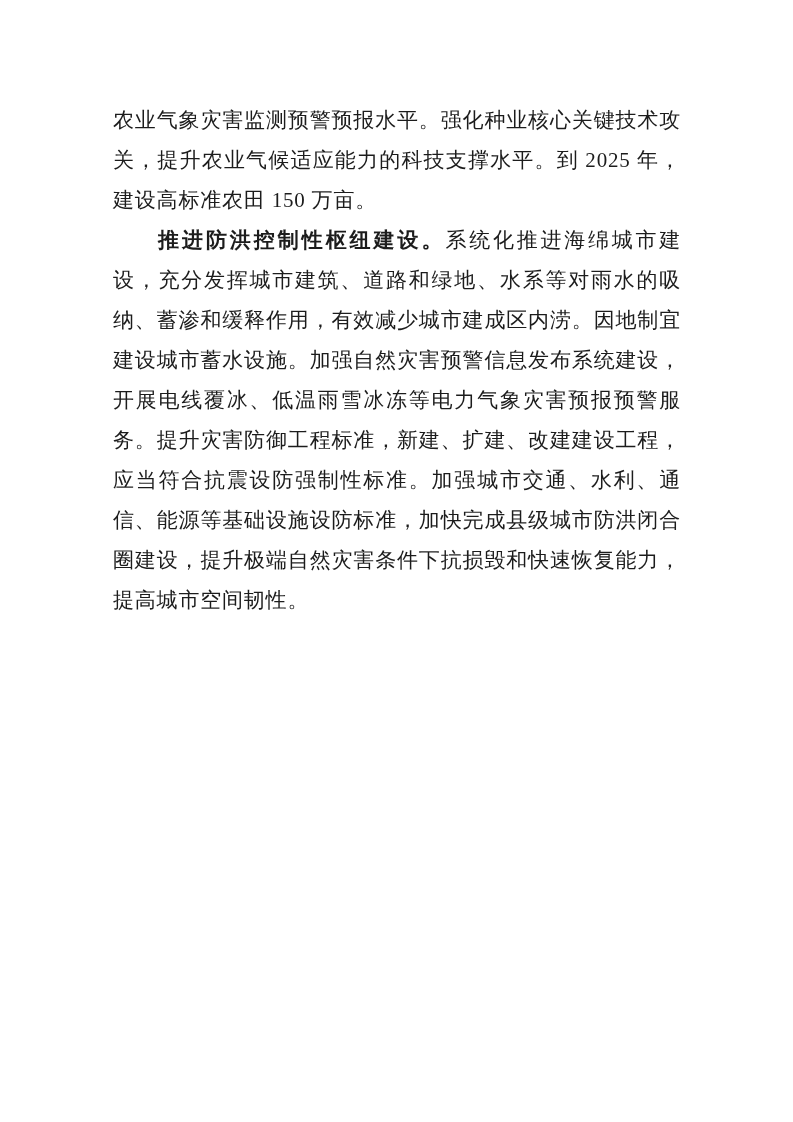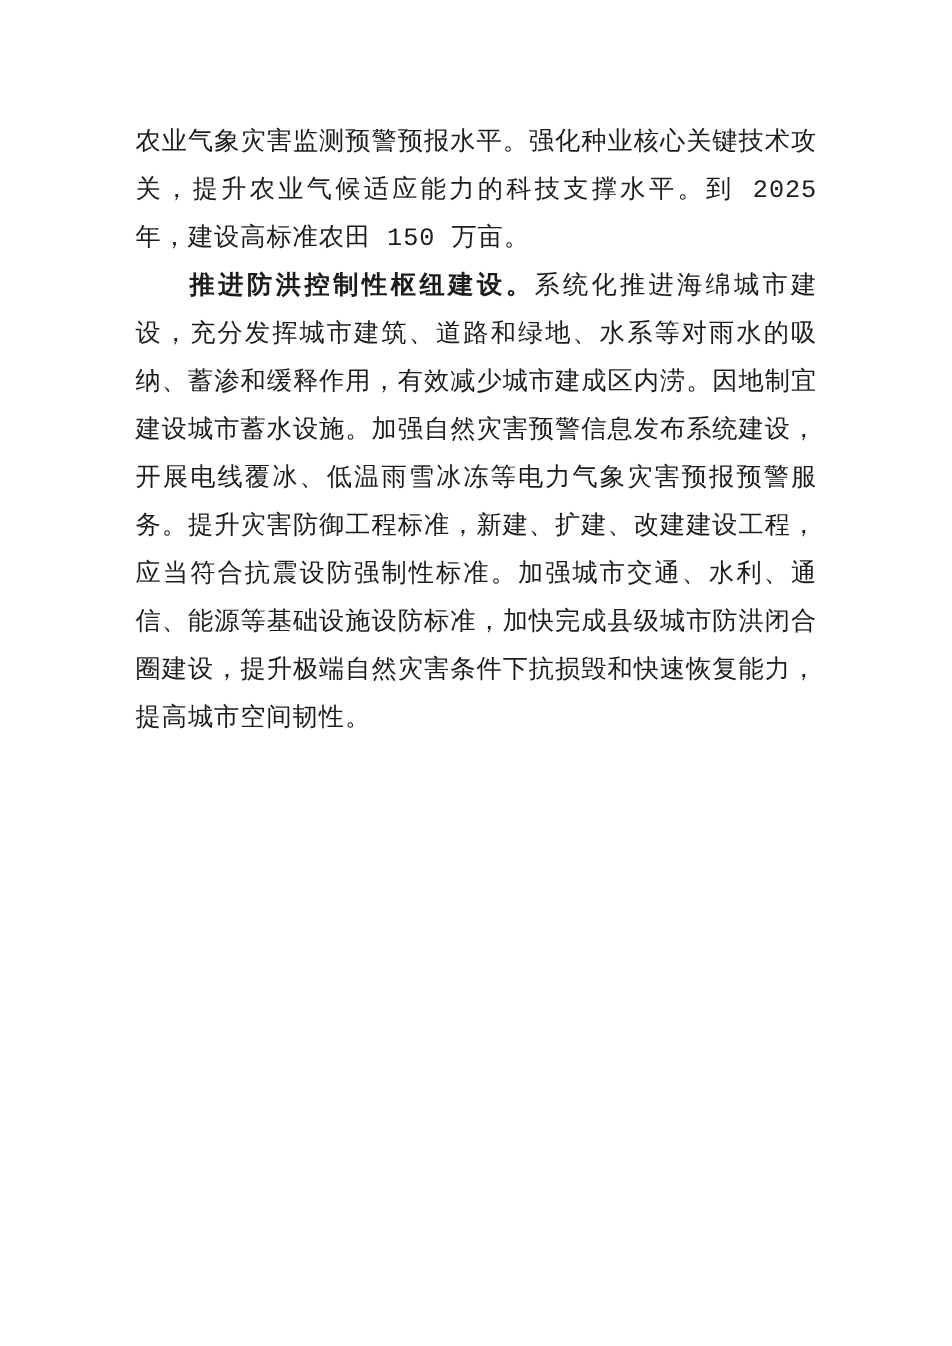--- a/index.html
+++ b/index.html
@@ -6,21 +6,21 @@
     margin: 0;
     padding: 0;
     background: #ffffff;
   }
   .page {
     position: relative;
     width: 793px;
     height: 816px;
     background: #ffffff;
     overflow: hidden;
-    font-family: Liberation Mono, monospace;
+    font-family: Liberation Serif, serif;
     color: #1c1c1c;
   }
   .body-text {
     position: absolute;
     left: 113px;
     top: 100px;
     width: 568px;
   }
   .para {
     margin: 0;

